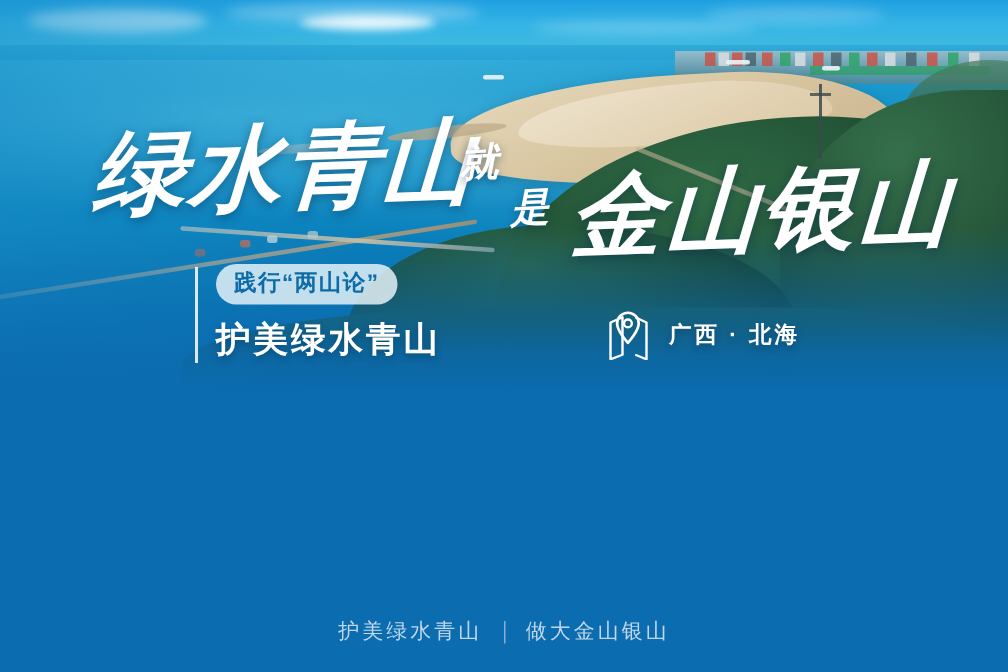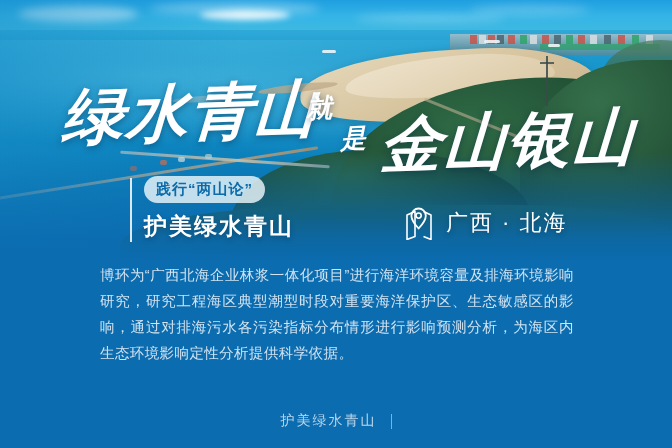--- a/index.html
+++ b/index.html
@@ -218,21 +218,21 @@
     font-weight:700;
     letter-spacing:2px;
     white-space:nowrap;
     text-shadow:0 2px 5px rgba(0,40,70,.4);
   }
 
   
   .loc { position:absolute; left:404px; top:206px; display:flex; align-items:center; gap:12px; }
   .loc-icon { width:30px; height:34px; display:block; }
   .loc-text {
-    color:#ffffff; font-size:22px; font-weight:400; letter-spacing:2px;
+    color:#ffffff; font-size:15px; font-weight:700; letter-spacing:2px;
     white-space:nowrap; text-shadow:0 2px 5px rgba(0,40,70,.4);
   }
 
   
   .body-copy {
     position:absolute; left:100px; top:262px; width:474px;
     color:#d2e3f1;
     font-size:14.5px;
     line-height:26px;
     letter-spacing:.4px;
@@ -334,20 +334,20 @@
   <div class="loc">
     <svg class="loc-icon" viewBox="0 0 30 34">
       <path d="M3 9 L11 5.5 L11 30.5 L3 33.5 Z" fill="none" stroke="#ffffff" stroke-width="1.6" stroke-linejoin="round"></path>
       <path d="M19.5 5.5 L27 9 L27 33.5 L19.5 30.5" fill="none" stroke="#ffffff" stroke-width="1.6" stroke-linejoin="round"></path>
       <path d="M14.6 2.5 C10.6 2.5 7.4 5.7 7.4 9.7 C7.4 14.8 14.6 22.5 14.6 22.5 C14.6 22.5 21.8 14.8 21.8 9.7 C21.8 5.7 18.6 2.5 14.6 2.5 Z" fill="none" stroke="#ffffff" stroke-width="1.8" stroke-linejoin="round"></path>
       <circle cx="14.6" cy="9.6" r="2.6" fill="none" stroke="#ffffff" stroke-width="1.6"></circle>
     </svg>
     <div class="loc-text">广西 · 北海</div>
   </div>
 
-  <div class="body-copy">博环为“广西北海企业林浆一体化项目”进行海洋环境容量及排海环境影响研究，研究工程海区典型潮型时段对重要海洋保护区、生态敏感区的影响，通过对排海污水各污染指标分布情形进行影响预测分析，为海区内生态环境影响定性分析提供科学依据。</div>
 
   <div class="footer">
     <span>护美绿水青山</span>
     <i class="fdiv"></i>
+    <span>做大金山银山</span>
   </div>
 
 </div>
 
 </body></html>

